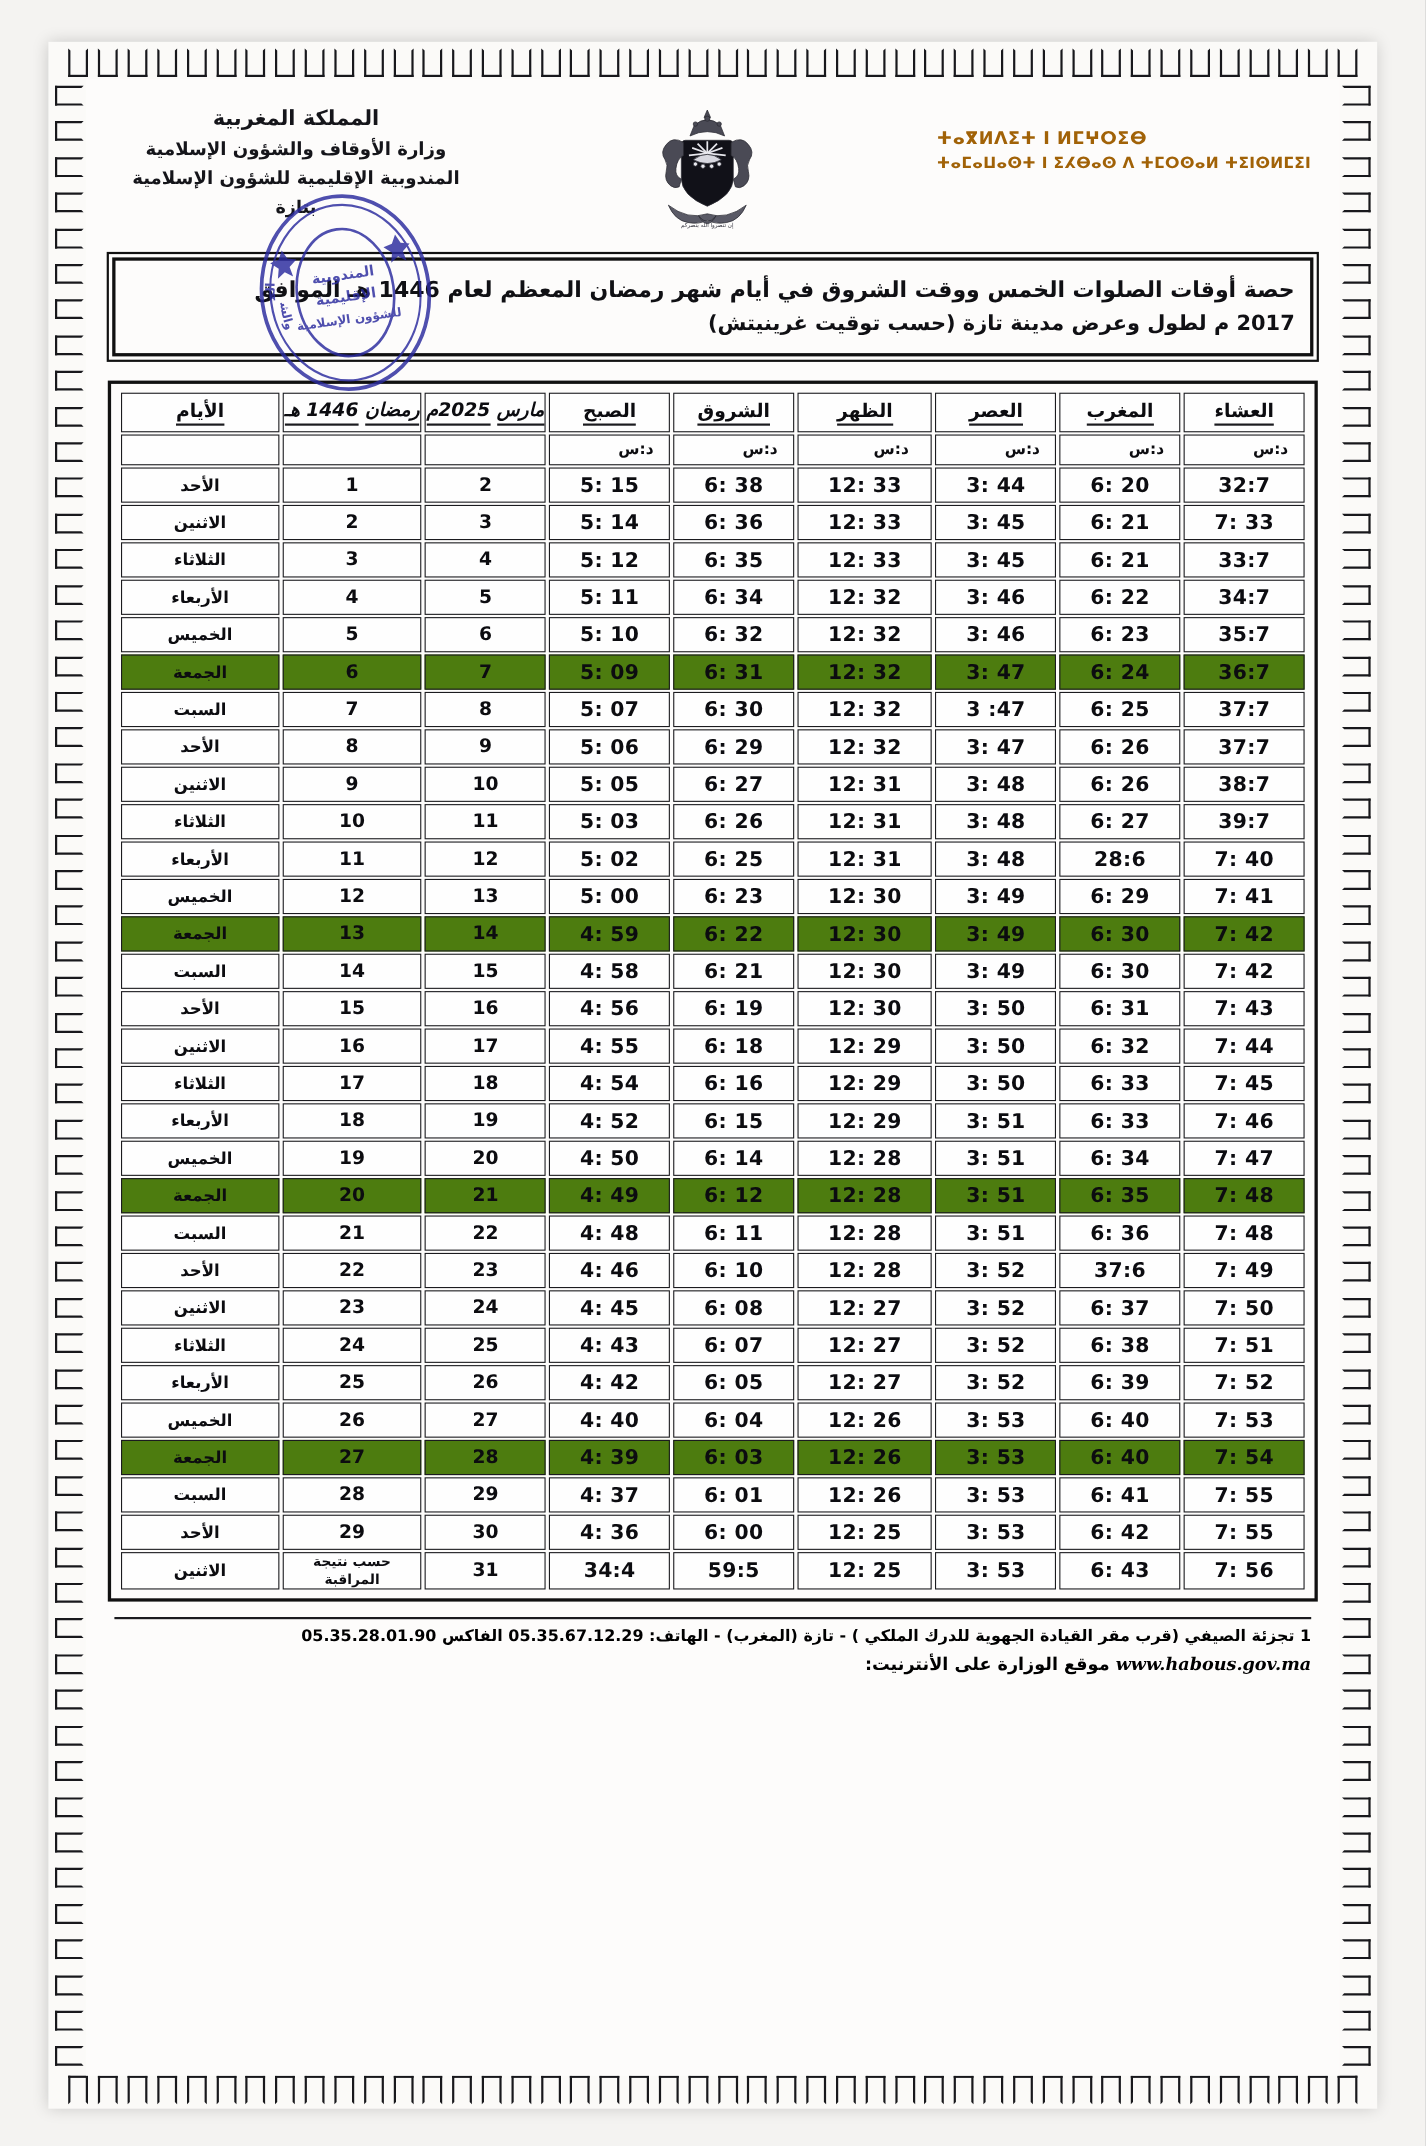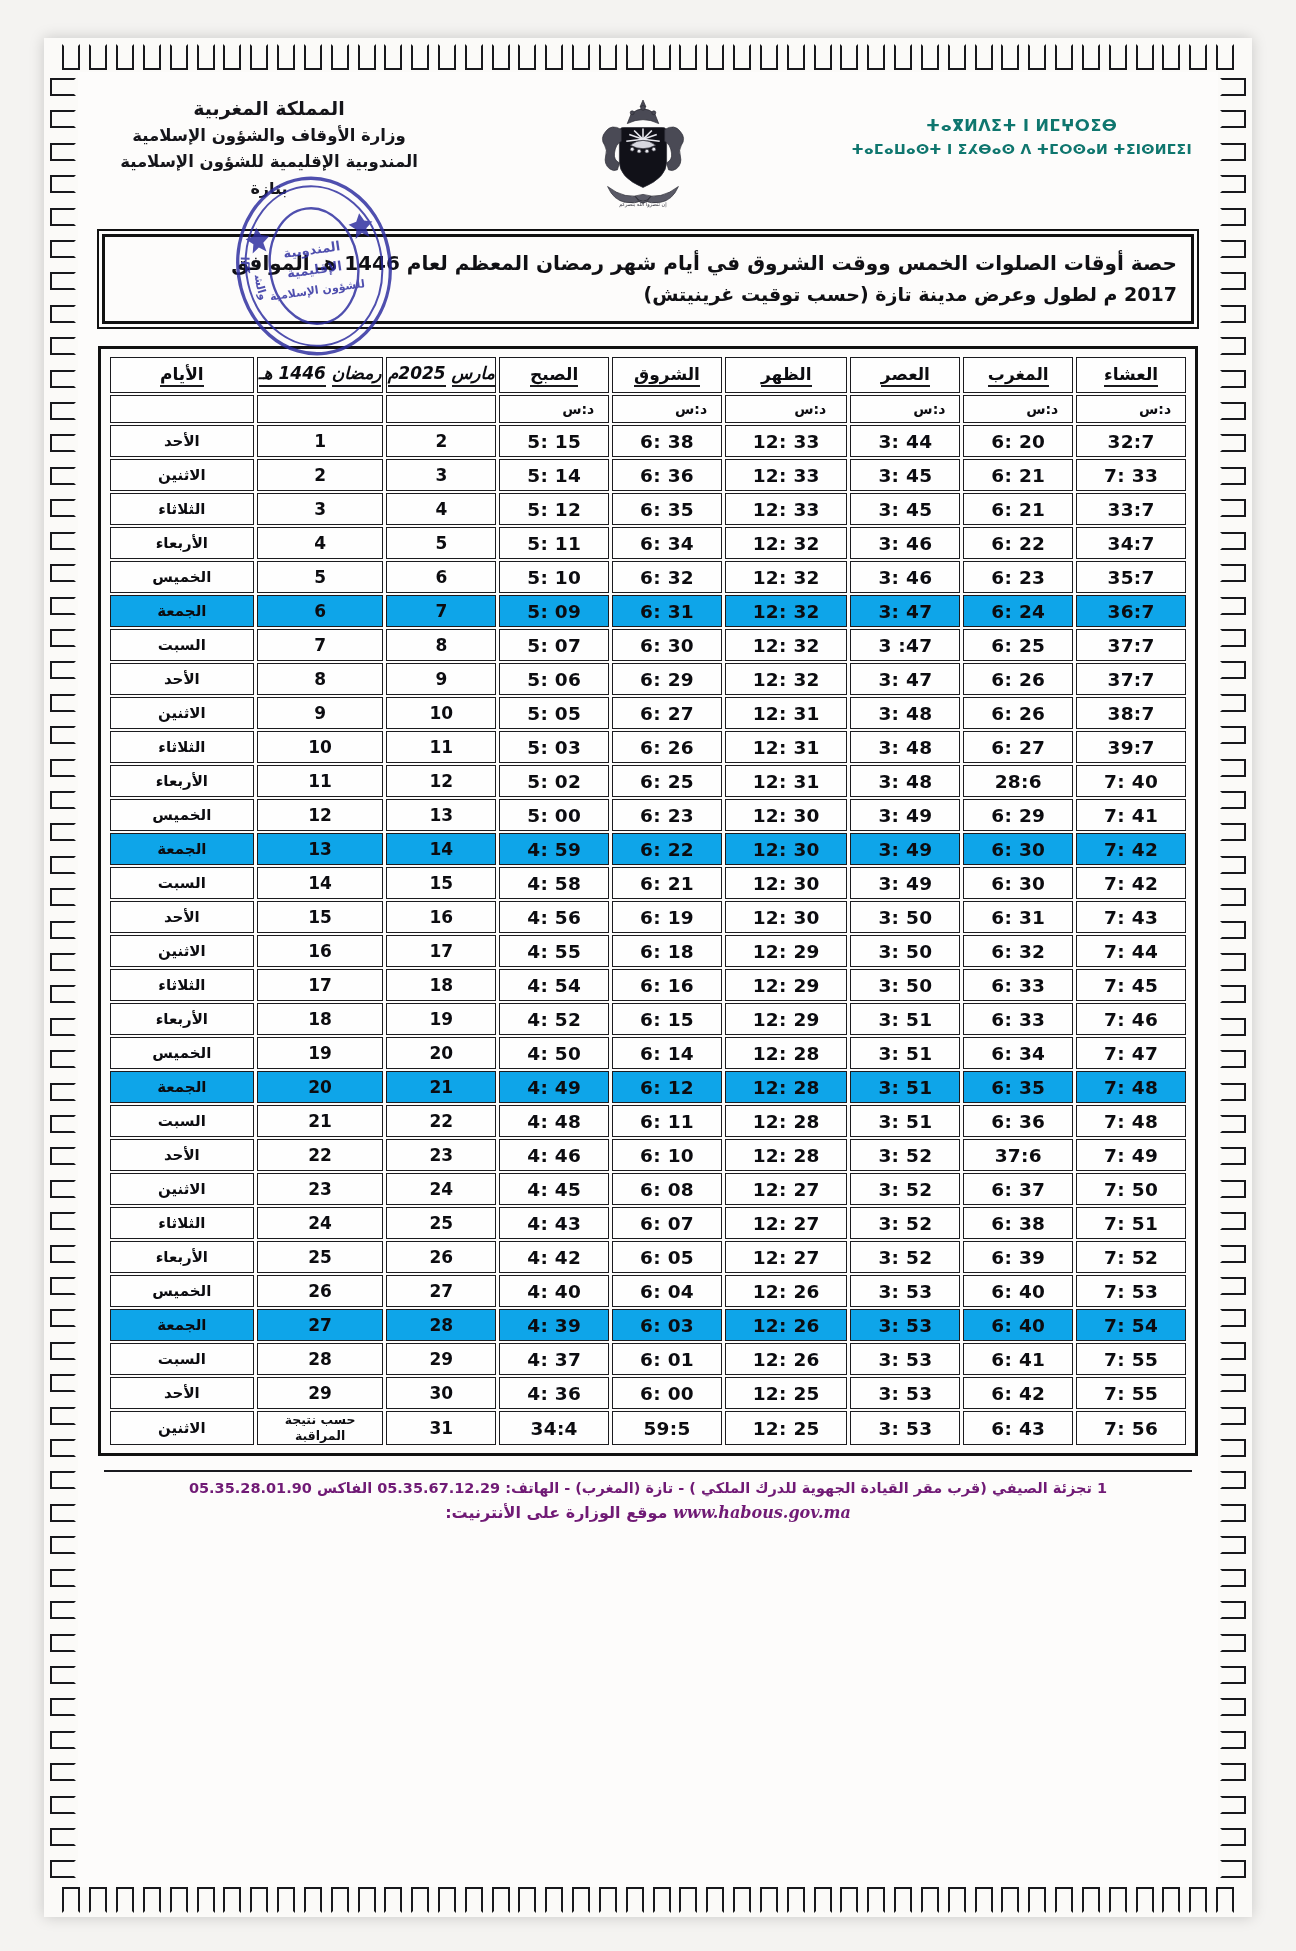--- a/index.html
+++ b/index.html
@@ -82,22 +82,22 @@
     padding-top:4px;
     min-width:330px;
   }
   .ar-head .l1{font-size:19px;font-weight:700;letter-spacing:.2px;}
   .ar-head .l2{font-size:16.5px;font-weight:600;}
   .ar-head .l3{font-size:16.5px;font-weight:600;}
   .ar-head .l4{font-size:16px;font-weight:600;margin-top:2px;}
 
   .tif-head{
     direction:ltr;
-    text-align:center;
-    color:#0f766e;
+    text-align:left;
+    color:#a16207;
     padding-top:26px;
     min-width:330px;
     font-family:"DejaVu Sans",sans-serif;
   }
   .tif-head .t1{font-size:16px;font-weight:700;letter-spacing:.5px;}
   .tif-head .t2{font-size:14px;font-weight:700;letter-spacing:.3px;margin-top:6px;}
 
   .crest{
     width:118px;height:126px;
     margin-top:6px;
@@ -177,28 +177,27 @@
     height:26px;
     font-size:14px;
     font-weight:700;
     letter-spacing:1px;
     padding-left:48px;
   }
   td.num{font-size:18.5px;letter-spacing:.3px;}
   td.greg{font-size:17px;}
   td.hij{font-size:17px;}
   td.day{font-size:15px;font-weight:700;}
-  tr.friday td{background:#0ea5e9;text-align:center;}
+  tr.friday td{background:#4d7c0f;text-align:center;}
   td.lastnote{font-size:12.5px;line-height:1.25;font-weight:700;}
 
   
   .footer{
     margin:14px 26px 0 26px;
-    text-align:center;
-    color:#701a75;
+    color:#000000;
   }
   .footer .fl1{
     font-size:14.5px;
     font-weight:600;
     letter-spacing:.1px;
   }
   .footer .fl2{
     font-size:16px;
     font-weight:600;
     margin-top:7px;

